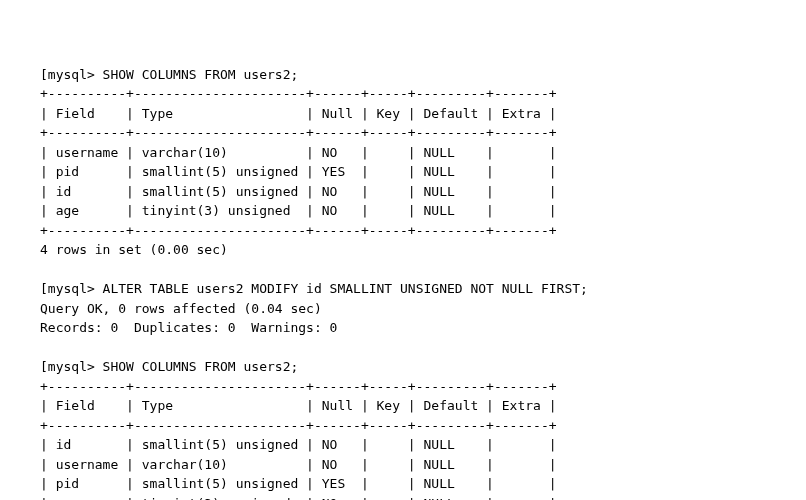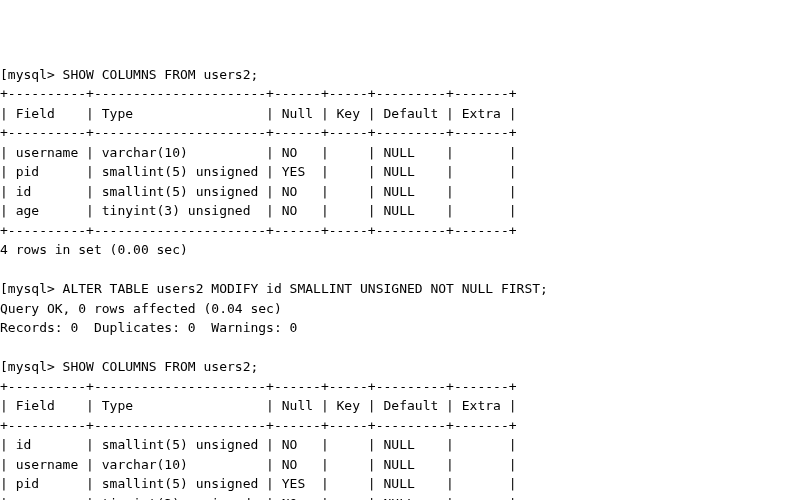--- a/index.html
+++ b/index.html
@@ -7,20 +7,21 @@
       font-size: 13px;
       line-height: 1.5;
       color: #000;
       background: #fff;
       margin: 0;
       padding: 6px 0 0 0;
       white-space: pre;
     }
     .line {
       white-space: pre;
+      margin-left: 40px;
     }
   </style>
 </head>
 <body>
 
 
 <div id="terminal"><div class="line">[mysql&gt; SHOW COLUMNS FROM users2;</div><div class="line">+----------+----------------------+------+-----+---------+-------+</div><div class="line">| Field    | Type                 | Null | Key | Default | Extra |</div><div class="line">+----------+----------------------+------+-----+---------+-------+</div><div class="line">| username | varchar(10)          | NO   |     | NULL    |       |</div><div class="line">| pid      | smallint(5) unsigned | YES  |     | NULL    |       |</div><div class="line">| id       | smallint(5) unsigned | NO   |     | NULL    |       |</div><div class="line">| age      | tinyint(3) unsigned  | NO   |     | NULL    |       |</div><div class="line">+----------+----------------------+------+-----+---------+-------+</div><div class="line">4 rows in set (0.00 sec)</div><div class="line">&nbsp;</div><div class="line">[mysql&gt; ALTER TABLE users2 MODIFY id SMALLINT UNSIGNED NOT NULL FIRST;</div><div class="line">Query OK, 0 rows affected (0.04 sec)</div><div class="line">Records: 0  Duplicates: 0  Warnings: 0</div><div class="line">&nbsp;</div><div class="line">[mysql&gt; SHOW COLUMNS FROM users2;</div><div class="line">+----------+----------------------+------+-----+---------+-------+</div><div class="line">| Field    | Type                 | Null | Key | Default | Extra |</div><div class="line">+----------+----------------------+------+-----+---------+-------+</div><div class="line">| id       | smallint(5) unsigned | NO   |     | NULL    |       |</div><div class="line">| username | varchar(10)          | NO   |     | NULL    |       |</div><div class="line">| pid      | smallint(5) unsigned | YES  |     | NULL    |       |</div><div class="line">| age      | tinyint(3) unsigned  | NO   |     | NULL    |       |</div></div>
 
 
 

